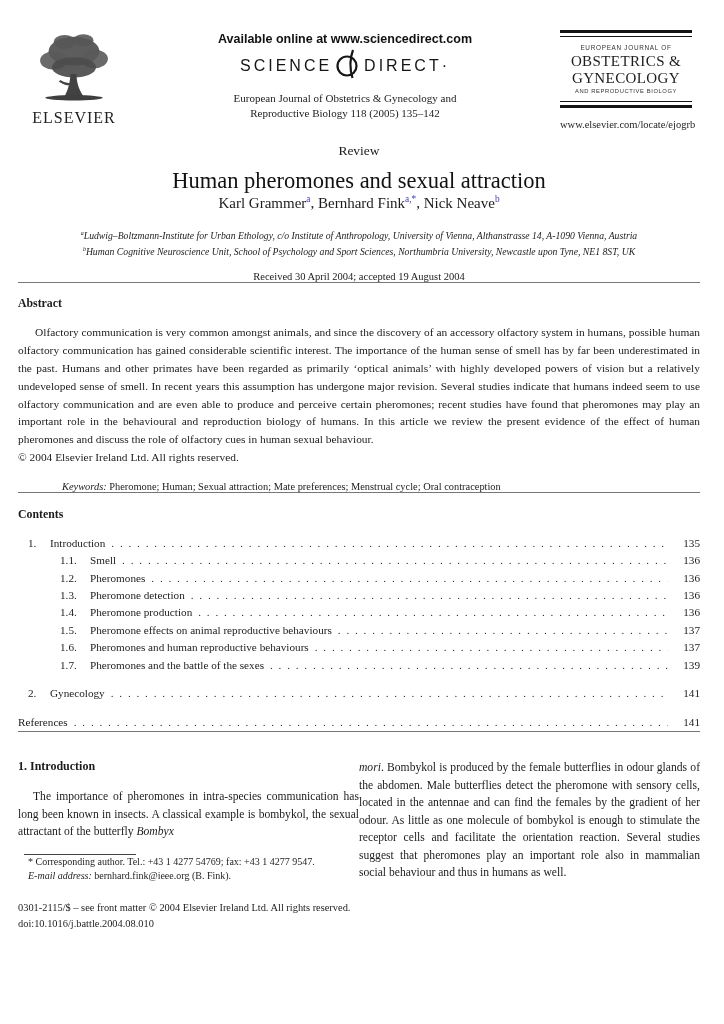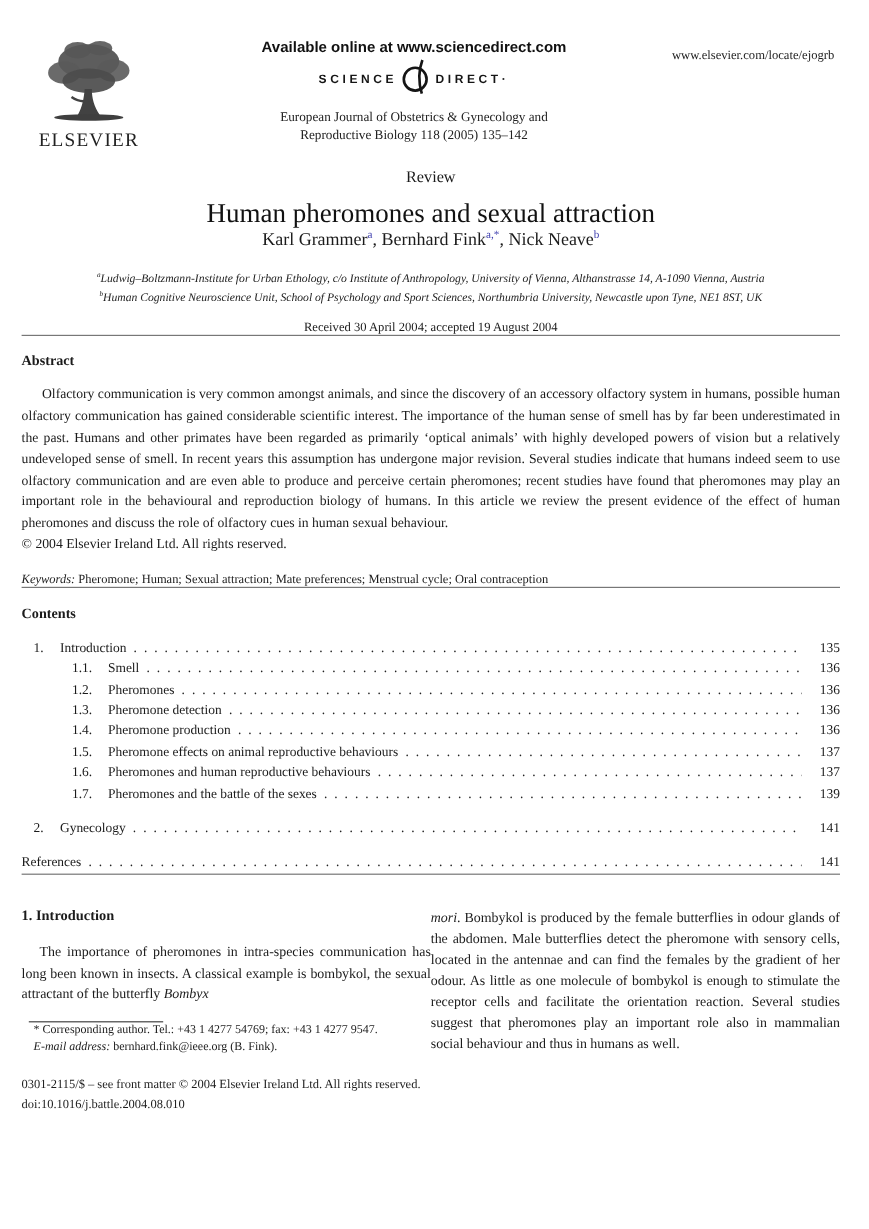--- a/index.html
+++ b/index.html
@@ -9,21 +9,21 @@
   .page{box-sizing:border-box;width:724px;height:1024px;padding:30px 24px 0 18px;}
 
   
   .header{display:flex;align-items:flex-start;}
   .elsevier-block{width:112px;text-align:center;}
   .tree-svg{width:96px;height:78px;display:block;margin:0 auto;}
   .elsevier-word{font-size:16px;letter-spacing:1px;margin-top:1px;color:#222;}
   .center-block{flex:1;text-align:center;padding-top:2px;}
   .avail{font-family:"Liberation Sans",sans-serif;font-weight:600;font-size:12.5px;color:#111;}
   .sd-logo{margin-top:7px;display:flex;align-items:center;justify-content:center;gap:3px;}
-  .sd-word{font-family:"Liberation Sans",sans-serif;font-weight:bold;font-size:10px;
+  .sd-word{font-family:"Liberation Sans",sans-serif;font-weight:normal;font-size:16px;
            letter-spacing:3px;color:#151515;}
   .sd-d-svg{width:26px;height:30px;margin-top:-4px;}
   .jline{font-size:11px;color:#222;line-height:14.5px;}
   .jline.first{margin-top:12px;}
   .right-block{width:140px;}
   .jbox{width:132px;text-align:center;}
   .rule-a{border-top:3px solid #151515;border-bottom:1px solid #151515;height:3px;margin-bottom:7px;}
   .rule-b{border-top:1px solid #151515;border-bottom:3px solid #151515;height:3px;margin-top:7px;}
   .jbox-small{font-family:"Liberation Sans",sans-serif;font-size:6.4px;letter-spacing:.7px;color:#333;margin-bottom:2px;}
   .jbox-big{font-size:15px;letter-spacing:.4px;line-height:16.5px;color:#1d1d1d;}
@@ -41,21 +41,21 @@
 
   hr.rule{border:none;border-top:1px solid #777;margin:0;}
   .rule1{margin-top:22px;}
   .rule2{margin-top:13px;}
   .rule3{margin-top:11px;}
 
   
   .abs-head{font-weight:bold;font-size:11.8px;margin-top:13px;}
   .abs-text{margin-top:13px;font-size:11.4px;line-height:17.8px;text-align:justify;text-indent:17px;}
   .abs-copy{font-size:11.4px;line-height:17.8px;}
-  .keywords{margin-top:14px;font-size:10.4px;}
+  .keywords{margin-top:14px;font-size:10.4px;margin-left:44px;}
   .kw-label{font-style:italic;}
 
   
   .toc-head{font-weight:bold;font-size:11.8px;margin-top:14px;}
   .toc{margin-top:13px;font-size:11.2px;}
   .toc-row{display:flex;align-items:baseline;line-height:17.4px;}
   .toc-row.gap{margin-top:11px;}
   .toc-num{flex:none;}
   .lvl0 .toc-num{margin-left:10px;width:22px;}
   .lvl1 .toc-num{margin-left:42px;width:30px;}
@@ -108,20 +108,28 @@
           <circle cx="12" cy="17" r="9.5" fill="none" stroke="#151515" stroke-width="2.2"></circle>
           <path d="M18 1 C15 9 14.5 19 17.5 29" fill="none" stroke="#151515" stroke-width="2.2"></path>
         </svg>
         <span class="sd-word">DIRECT·</span>
       </div>
       <div class="jline first">European Journal of Obstetrics &amp; Gynecology and</div>
       <div class="jline">Reproductive Biology 118 (2005) 135–142</div>
     </div>
 
     <div class="right-block">
+      <div class="jbox">
+        <div class="rule-a"></div>
+        <div class="jbox-small">EUROPEAN JOURNAL OF</div>
+        <div class="jbox-big">OBSTETRICS &amp;</div>
+        <div class="jbox-big">GYNECOLOGY</div>
+        <div class="jbox-tiny">AND REPRODUCTIVE BIOLOGY</div>
+        <div class="rule-b"></div>
+      </div>
       <div class="jurl">www.elsevier.com/locate/ejogrb</div>
     </div>
   </div>
 
   <div class="review">Review</div>
   <div class="title">Human pheromones and sexual attraction</div>
 
   <div class="authors">
     <span><span>Karl Grammer</span><sup class="sup-blue">a</sup><span>, </span></span><span><span>Bernhard Fink</span><sup class="sup-blue">a,*</sup><span>, </span></span><span><span>Nick Neave</span><sup class="sup-blue">b</sup><span></span></span>
   </div>

